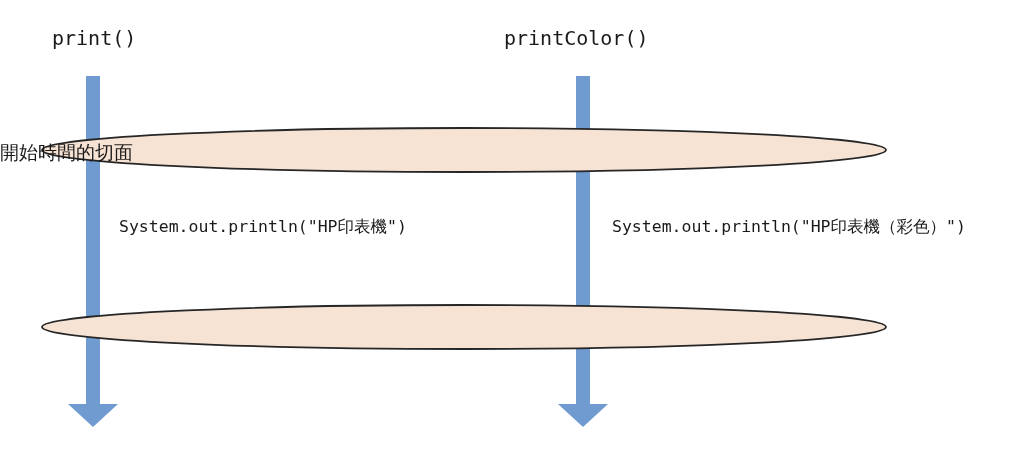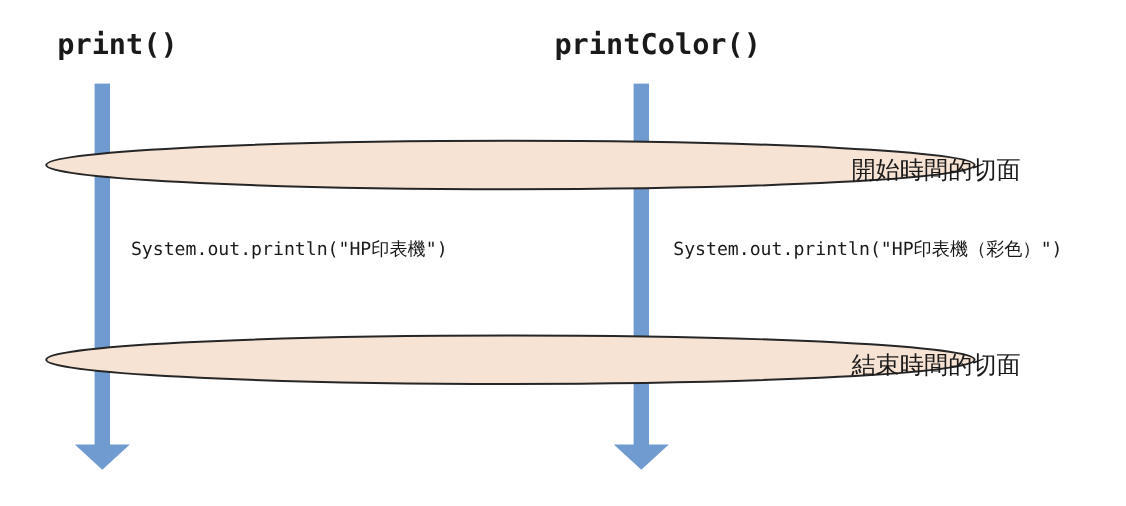--- a/index.html
+++ b/index.html
@@ -24,40 +24,39 @@
     width: 1024px;
     height: 460px;
   }
   .lbl {
     position: absolute;
     white-space: nowrap;
     color: #1a1a1a;
     font-family: "DejaVu Sans Mono", "Liberation Mono", monospace;
   }
   .method-title {
-    font-size: 26px;
+    font-size: 20px;
     letter-spacing: 0px;
-    font-weight: bold;
   }
   #title-print   { left: 52px;  top: 26px; }
   #title-printcolor { left: 504px; top: 26px; }
 
   .code-label {
     font-size: 16.5px;
   }
   #code-left  { left: 119px; top: 216px; }
   #code-right { left: 612px; top: 216px; }
 
   .slice-label {
     position: absolute;
-    font-size: 22px;
+    font-size: 19px;
     color: #1a1a1a;
     white-space: nowrap;
     font-family: "DejaVu Sans", "Liberation Sans", sans-serif;
-    text-align: right;
+    text-align: left;
   }
   #slice-label-start { left: 0; top: 140px; width: 928px; }
   #slice-label-end   { left: 0; top: 317px; width: 928px; }
 </style>
 </head>
 <body>
 
 <div id="canvas">
 
   <svg id="diagram-svg" viewBox="0 0 1024 460">
@@ -76,19 +75,18 @@
 
     <ellipse cx="464" cy="327" rx="422" ry="22" fill="#f7e3d4" stroke="#262626" stroke-width="1.8"></ellipse>
   </svg>
 
   <div class="lbl method-title" id="title-print">print()</div>
 
   <div class="lbl method-title" id="title-printcolor">printColor()</div>
 
   <div class="slice-label" id="slice-label-start">開始時間的切面</div>
 
-  <div class="slice-label" id="slice-label-end">結束時間的切面</div>
 
   <div class="lbl code-label" id="code-left">System.out.println("HP印表機")</div>
 
   <div class="lbl code-label" id="code-right">System.out.println("HP印表機（彩色）")</div>
 
 </div>
 
 </body></html>

